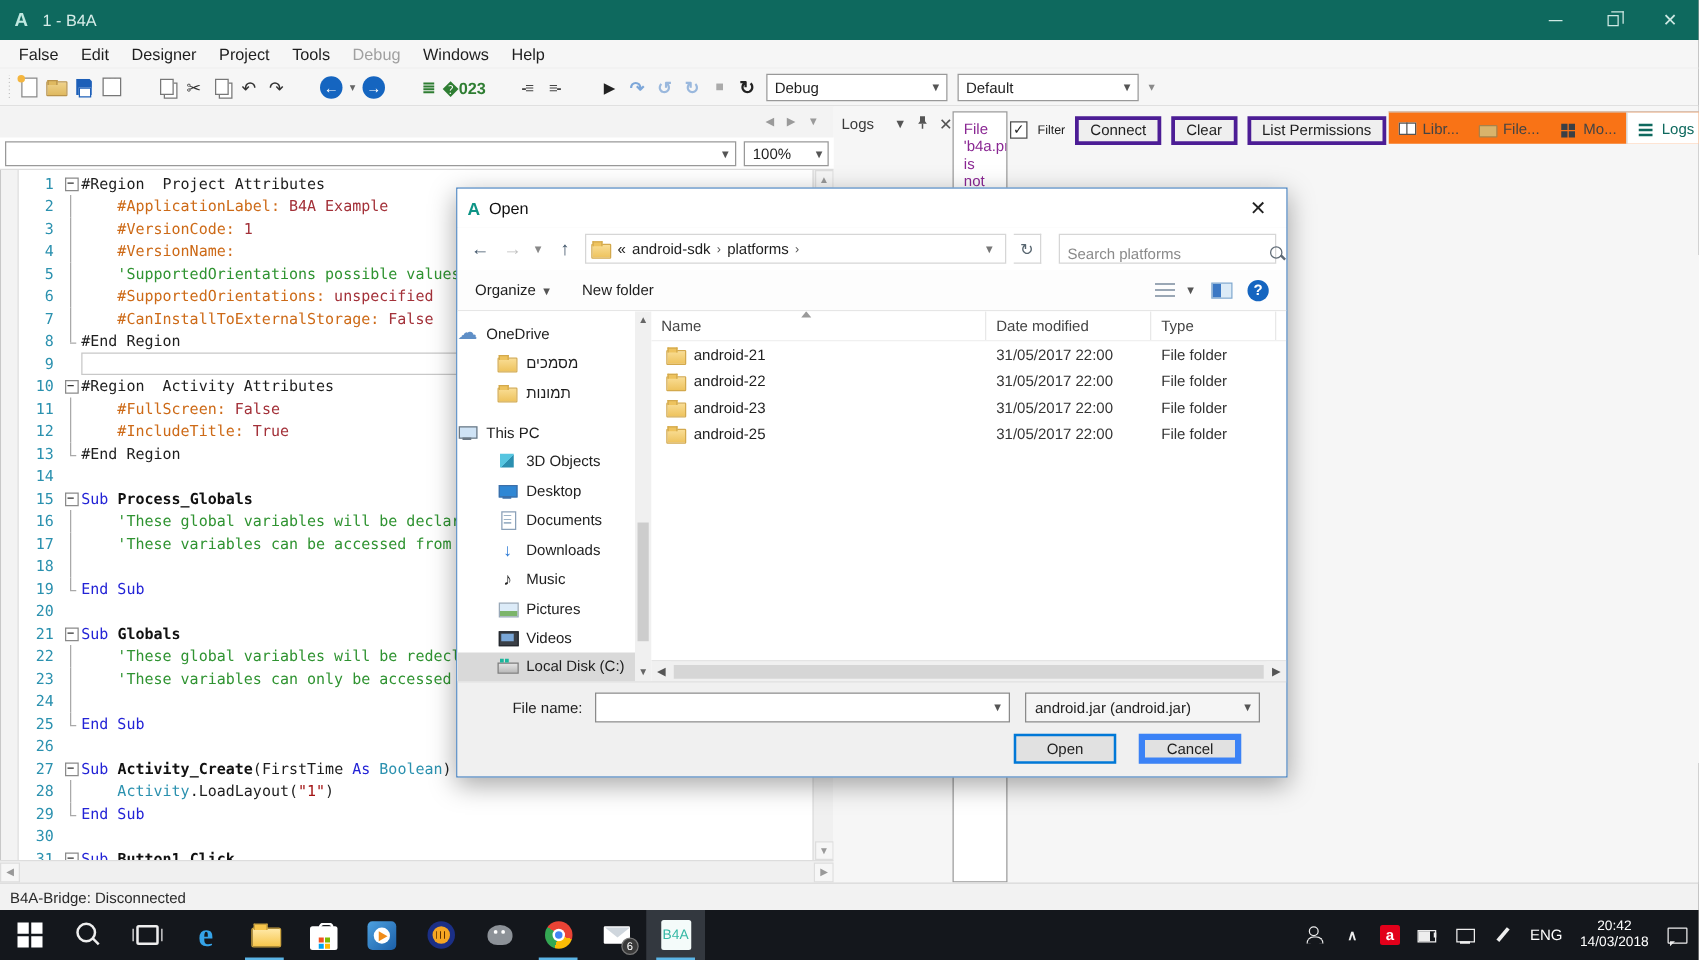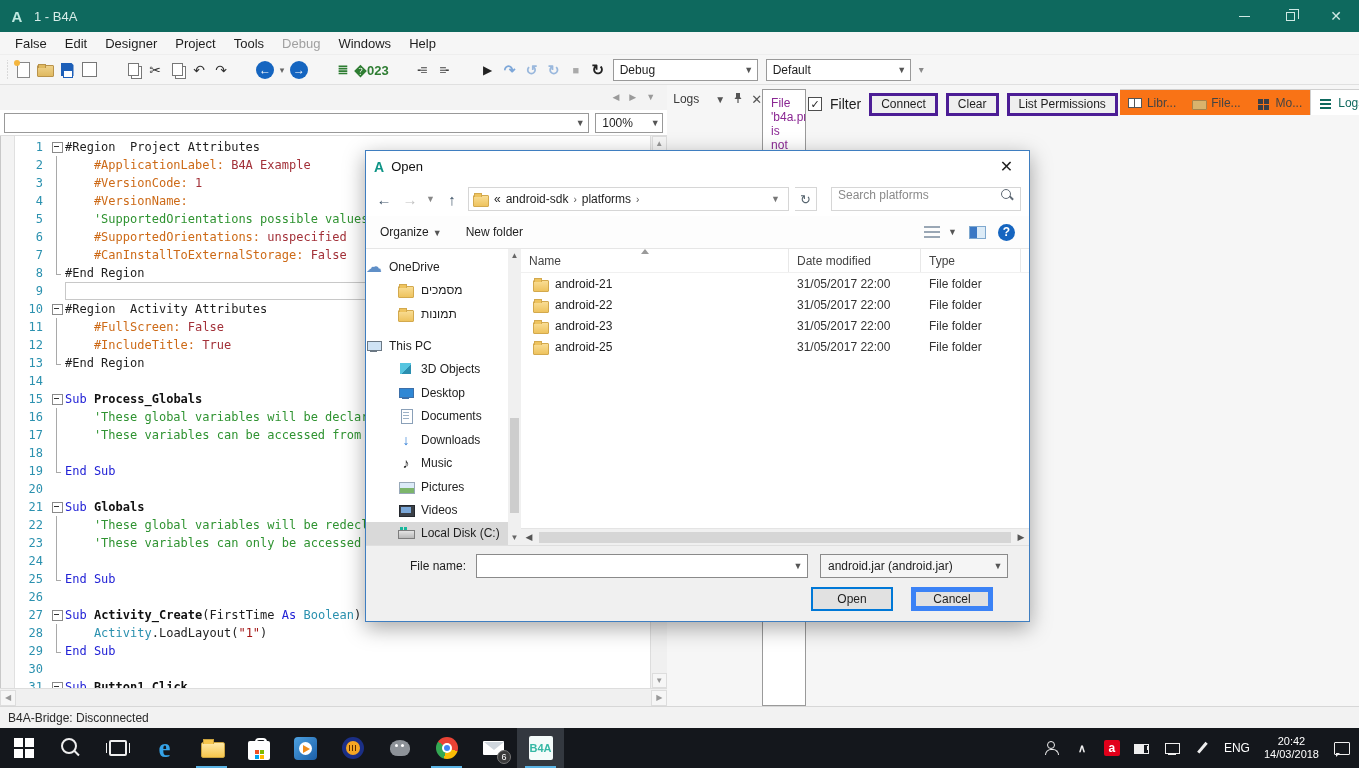--- a/index.html
+++ b/index.html
@@ -92,21 +92,21 @@
   .hs-track{flex:1}
   
   .logspane{flex:1;display:flex;flex-direction:row;padding:4px 4px 0 6px;background:#f6f6f6}
   .logshdr{height:20px;display:flex;align-items:center;gap:8px;color:#3b3b3b;font-size:12px}
   .hdr-dots{flex:1;height:6px;background:radial-gradient(#c4c4c4 1px,transparent 1.1px);background-size:4px 3px}
   .hicon{color:#555;font-size:10px}
   .logbox{flex:1;background:#fff;border:1px solid #9a9a9a;padding:6px 8px;font-size:12px;color:#8a2793;overflow:hidden}
   .logbox .warn{font-style:italic}
   .filterrow{height:30px;display:flex;align-items:center;gap:8px;padding:4px 2px}
   .chk{width:14px;height:14px;background:#fff;border:1px solid #4d4d4d;display:flex;align-items:center;justify-content:center;font-size:11px;color:#222;line-height:1}
-  .flabel{font-size:14px}
+  .flabel{font-size:10px}
   .pbtn{height:23px;padding:0 9px;background:#efefef;border:3px solid #4c1d95;font-size:12px;color:#1e1e1e;font-family:inherit}
   .bottabs{height:26px;border-top:1px solid #d0d0d0;display:flex;align-items:stretch;background:#f97316}
   .btab{display:flex;align-items:center;gap:5px;padding:0 8px;font-size:12px;color:#444}
   .btab.active{background:#fff;border-left:1px solid #d0d0d0;border-right:1px solid #d0d0d0;color:#0e695e}
   .bticon{width:14px;height:12px;position:relative;display:inline-block}
   .ic-book::before{content:"";position:absolute;inset:1px 0;border:1px solid #555;background:#fff}
   .ic-book::after{content:"";position:absolute;left:6px;top:1px;bottom:1px;width:1px;background:#555}
   .ic-bfolder::before{content:"";position:absolute;left:0;top:3px;width:13px;height:8px;background:#d9b36c;border:1px solid #a8824a;border-radius:1px}
   .ic-modules::before{content:"";position:absolute;left:1px;top:2px;width:5px;height:5px;background:#3a3f46;box-shadow:6px 0 0 #3a3f46,0 6px 0 #3a3f46,6px 6px 0 #3a3f46}
   .ic-logs::before{content:"";position:absolute;left:1px;top:2px;width:11px;height:2px;background:#0e695e;box-shadow:0 4px 0 #0e695e,0 8px 0 #0e695e}
@@ -116,21 +116,21 @@
   
   .statusbar{position:absolute;top:706px;left:0;width:1359px;height:22px;background:#f2f2f2;border-top:1px solid #d7d7d7;display:flex;align-items:center;padding-left:8px;font-size:12px;color:#2a2a2a}
   
   .taskbar{position:absolute;top:728px;left:0;width:1359px;height:40px;background:#14171c;display:flex;align-items:stretch;color:#fff}
   .tk-apps{display:flex}
   .slot{width:47px;display:flex;align-items:center;justify-content:center;position:relative}
   .slot.running::after{content:"";position:absolute;bottom:0;left:8px;right:8px;height:2px;background:#5bb4e5}
   .slot.active{background:#33383f}
   .badge{position:absolute;right:6px;bottom:4px;min-width:14px;height:14px;border-radius:50%;background:#3a3a3a;border:1px solid #777;color:#fff;font-size:9px;display:flex;align-items:center;justify-content:center}
   .badge:empty{display:none}
-  .applbl{position:absolute;font-size:11px;font-weight:bold;color:#35b8a5}
+  .applbl{position:absolute;font-size:11px;font-weight:normal;color:#35b8a5}
   .applbl:empty{display:none}
   .ai{width:24px;height:24px;position:relative;display:flex;align-items:center;justify-content:center}
   .ic-app-start::before{content:"";width:9px;height:9px;background:#fff;box-shadow:11px 0 0 #fff,0 11px 0 #fff,11px 11px 0 #fff;position:absolute;left:2px;top:2px}
   .ic-app-search::before{content:"";width:12px;height:12px;border:2px solid #eee;border-radius:50%;position:absolute;left:2px;top:2px}
   .ic-app-search::after{content:"";width:7px;height:2px;background:#eee;position:absolute;left:14px;top:16px;transform:rotate(45deg)}
   .ic-app-taskview::before{content:"";position:absolute;inset:4px 3px;border:2px solid #eee;border-radius:2px}
   .ic-app-taskview::after{content:"";position:absolute;top:7px;bottom:7px;left:0;width:1px;background:#eee;box-shadow:23px 0 0 #eee}
   .ic-app-edge{color:#35a3e8;font-size:27px;font-weight:bold;font-family:"Liberation Serif",serif}
   .ic-app-explorer::before{content:"";position:absolute;left:1px;top:6px;width:22px;height:14px;background:linear-gradient(#ffe9a8,#f7c64c);border:1px solid #caa23e;border-radius:2px}
   .ic-app-explorer::after{content:"";position:absolute;left:3px;top:3px;width:9px;height:4px;background:#f7c64c;border:1px solid #caa23e;border-bottom:none}
@@ -174,21 +174,21 @@
   .dlg-name{font-size:13px;color:#111}
   .dlg-x{margin-left:auto;width:45px;height:100%;display:flex;align-items:center;justify-content:center;font-size:16px;color:#222}
   .dlg-nav{height:34px;background:#fff;display:flex;align-items:center;padding:0 8px;gap:6px}
   .nav-a{font-size:15px;color:#3e5368;width:20px;text-align:center}
   .nav-a.dis{color:#c0c0c0}
   .nav-dd{font-size:9px;color:#888;width:10px}
   .addr{flex:1;height:24px;border:1px solid #d6d6d6;display:flex;align-items:center;padding:0 4px;gap:5px;font-size:12px;color:#1e1e1e;background:#fff}
   .addr .crumbsep{color:#555;font-size:10px}
   .addr .ca{margin-left:auto;font-size:9px;color:#777;padding:0 4px}
   .refr{width:22px;height:24px;border:1px solid #d6d6d6;border-left:none;display:flex;align-items:center;justify-content:center;color:#57656f;font-size:13px}
-  .srch{width:190px;height:24px;border:1px solid #d6d6d6;display:flex;align-items:flex-start;background:#fff;margin-left:8px}
+  .srch{width:174px;height:24px;border:1px solid #d6d6d6;display:flex;align-items:flex-end;background:#fff;margin-left:8px}
   .srch input{border:none;outline:none;flex:1;font-size:12px;padding:0 6px;font-family:inherit;color:#333;background:transparent}
   .srch input::placeholder{color:#8a8a8a}
   .mag{width:14px;height:14px;position:relative;margin-right:6px}
   .mag::before{content:"";position:absolute;left:1px;top:1px;width:8px;height:8px;border:1.5px solid #5f6a75;border-radius:50%}
   .mag::after{content:"";position:absolute;left:9px;top:9px;width:5px;height:1.5px;background:#5f6a75;transform:rotate(45deg)}
   .dlg-cmd{height:33px;background:#fdfdfd;border-bottom:1px solid #e6e6e6;display:flex;align-items:center;padding:0 14px;gap:24px;font-size:12px;color:#1e1e1e}
   .cmd-dd{font-size:9px;color:#555;margin-left:4px}
   .cmd-right{margin-left:auto;display:flex;align-items:center;gap:12px}
   .vlist{width:16px;height:13px;background:repeating-linear-gradient(#9aa7b5 0 2px,transparent 2px 5px);position:relative}
   .ppane{width:17px;height:13px;border:1px solid #7fa8cf;background:linear-gradient(90deg,#3b78c4 0 45%,#dcebf7 45%)}

